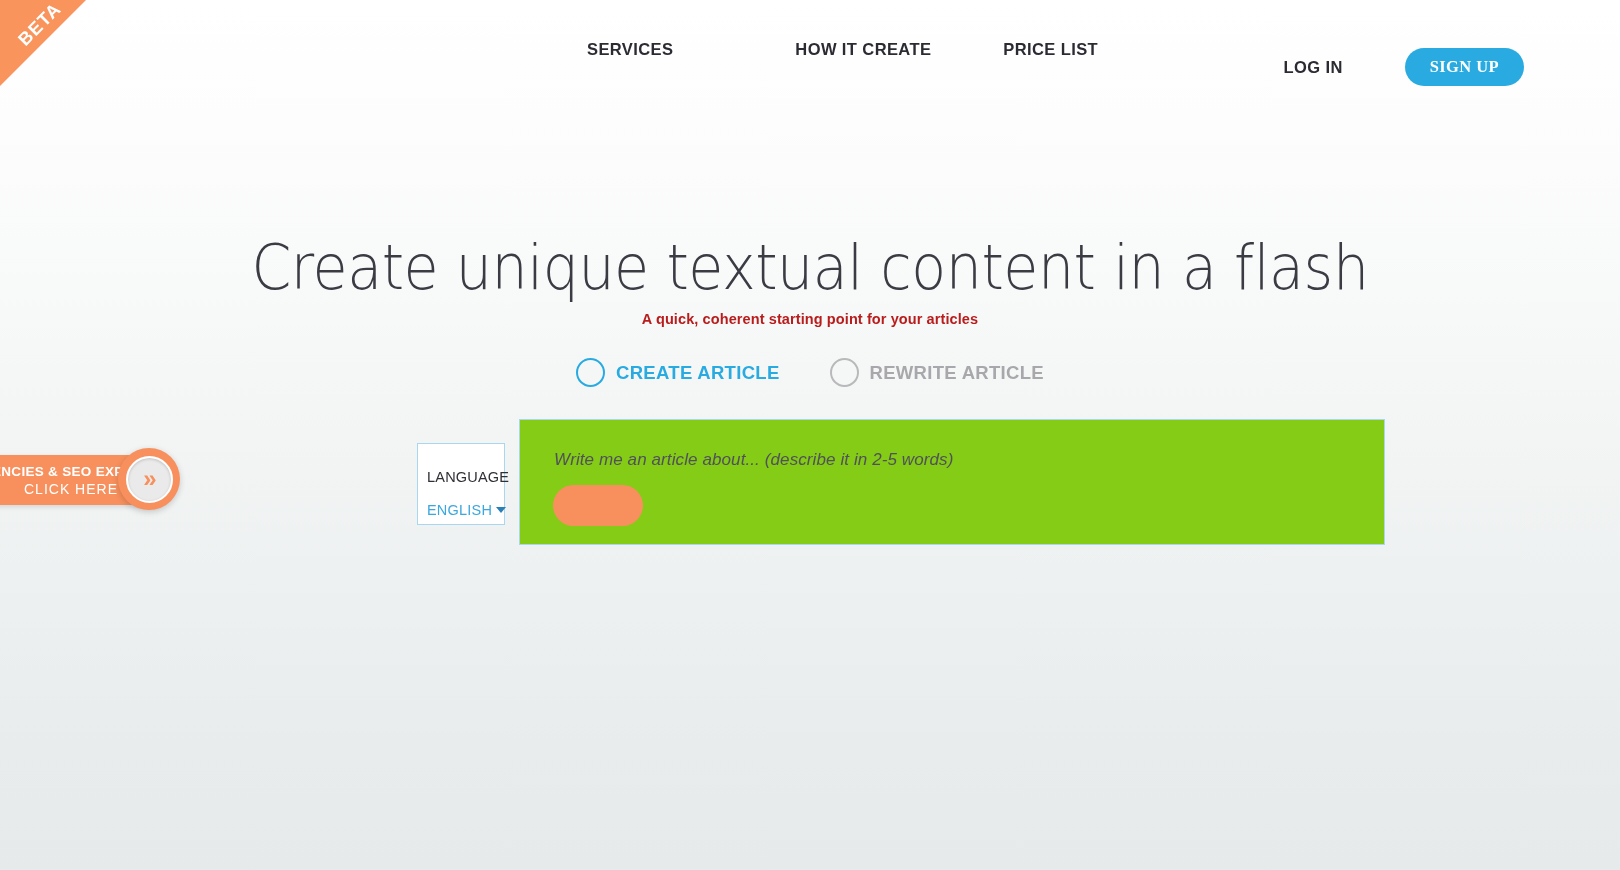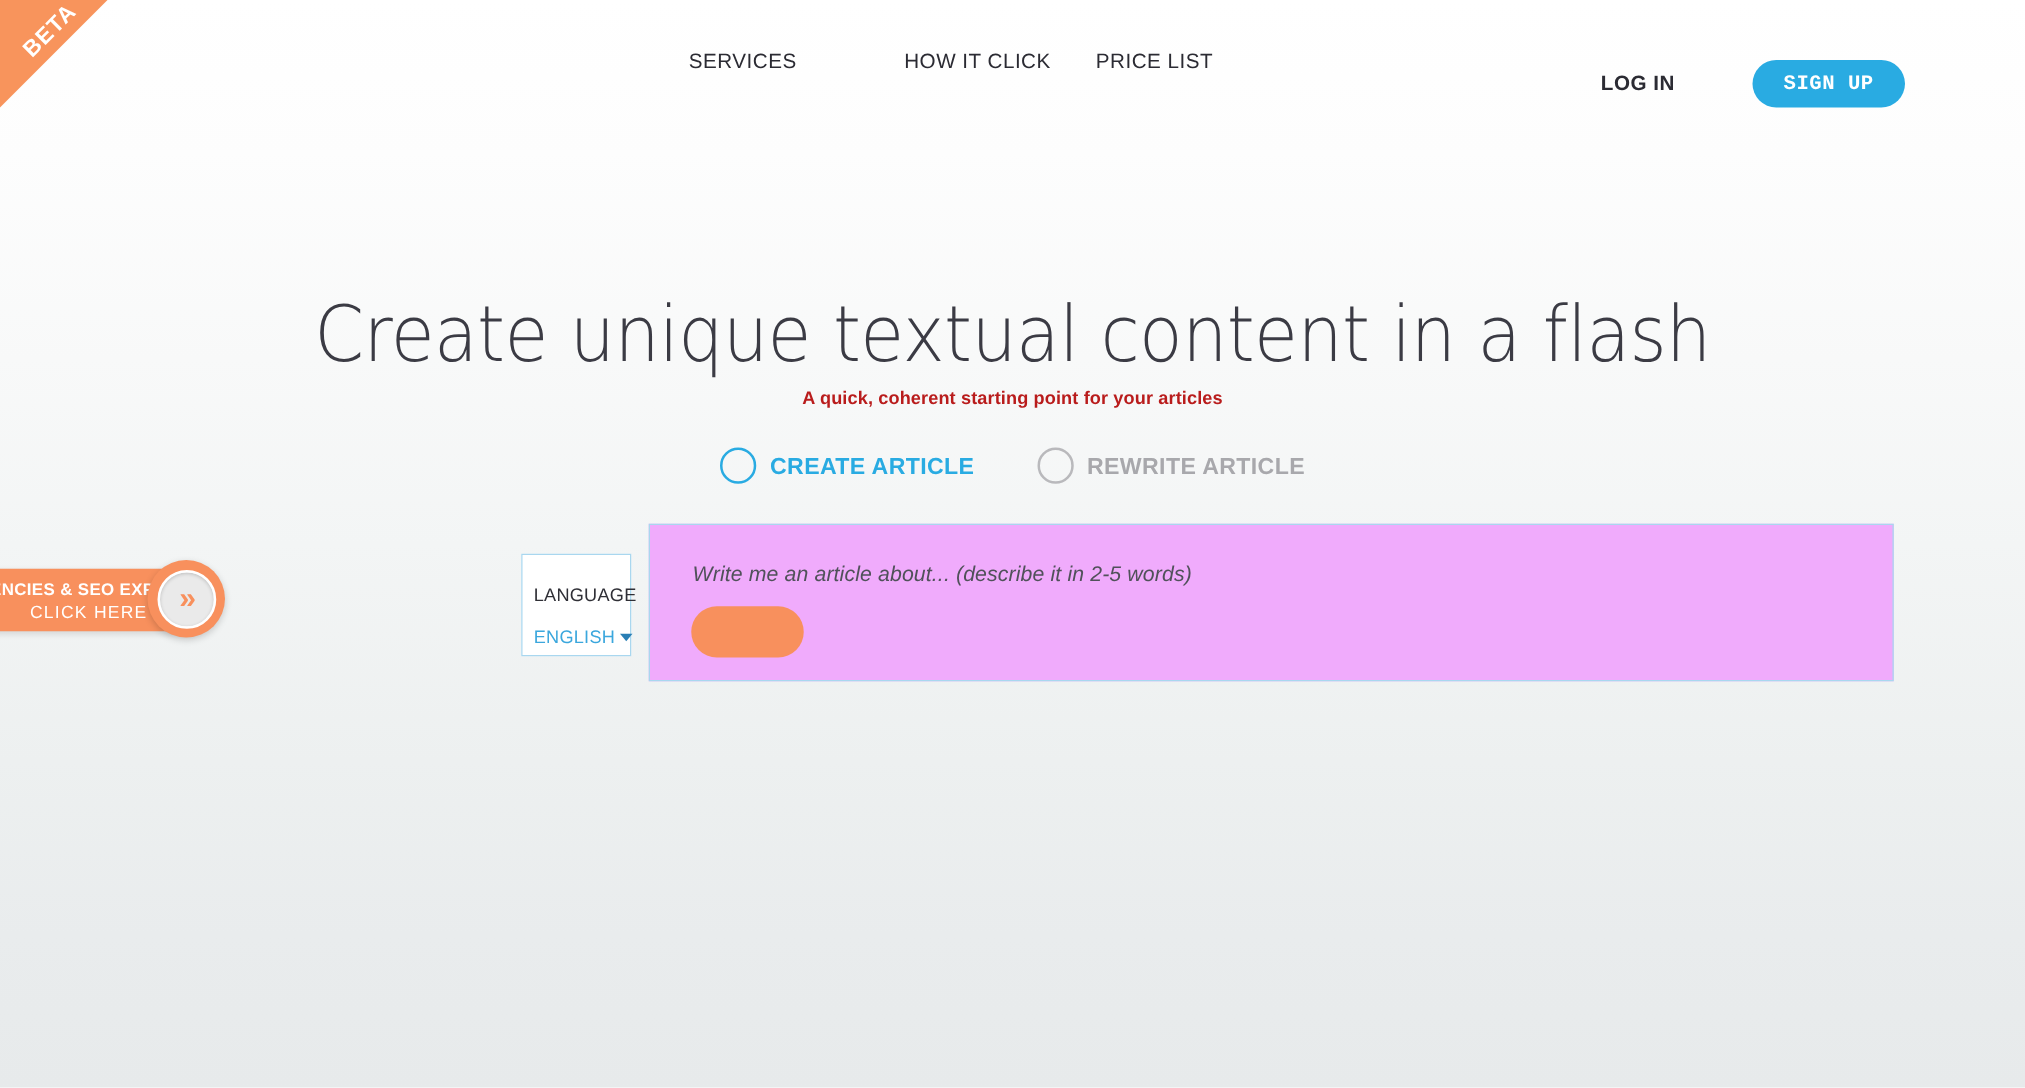--- a/index.html
+++ b/index.html
@@ -65,25 +65,26 @@
   .nav-center {
     position: absolute;
     left: 551px;
     top: 40px;
     display: flex;
     align-items: center;
   }
   .nav-link {
     color: #2b2b33;
     font-size: 16.5px;
-    font-weight: normal;
+    font-weight: bold;
     letter-spacing: 0.4px;
     text-decoration: none;
     white-space: nowrap;
     cursor: pointer;
+    margin-left: 36px;
   }
   .nav-gap-1 { width: 86px; }
   .nav-gap-2 { width: 36px; }
 
   .nav-right {
     position: absolute;
     right: 96px;
     top: 48px;
     display: flex;
     align-items: center;
@@ -104,21 +105,21 @@
     font-size: 16.5px;
     font-weight: bold;
     letter-spacing: 0.4px;
     border: none;
     border-radius: 21px;
     padding: 0 25px;
     height: 38px;
     line-height: 38px;
     white-space: nowrap;
     cursor: pointer;
-    font-family: Liberation Mono, monospace;
+    font-family: Liberation Serif, serif;
   }
 
   
   #hero {
     position: absolute;
     top: 232px;
     left: 0;
     width: 1620px;
     text-align: center;
   }
@@ -219,23 +220,23 @@
     border-top: 6px solid #2a7fb5;
     margin-left: 4px;
     flex: none;
   }
 
   
   #prompt-card {
     position: absolute;
     left: 519px;
     top: 419px;
-    width: 996px;
+    width: 866px;
     height: 126px;
-    background: #f0abfc;
+    background: #84cc16;
     border: 1.5px solid #a9d7ef;
     z-index: 10;
   }
   #prompt-placeholder {
     position: absolute;
     left: 34px;
     top: 30px;
     font-size: 17px;
     font-style: italic;
     color: #50515a;
@@ -331,21 +332,21 @@
 <body>
 
 <div id="beta-ribbon"></div>
 <div id="beta-ribbon-label">BETA</div>
 
 <div id="topnav">
 
   <div class="nav-center">
     <a class="nav-link" href="#">SERVICES</a>
     <span class="nav-gap-1"></span>
-    <a class="nav-link" href="#">HOW IT CLICK</a>
+    <a class="nav-link" href="#">HOW IT CREATE</a>
     <span class="nav-gap-2"></span>
     <a class="nav-link" href="#">PRICE LIST</a>
   </div>
 
   <div class="nav-right">
     <a id="login-link" href="#">LOG IN</a>
     <button id="signup-button">SIGN UP</button>
   </div>
 
 </div>

